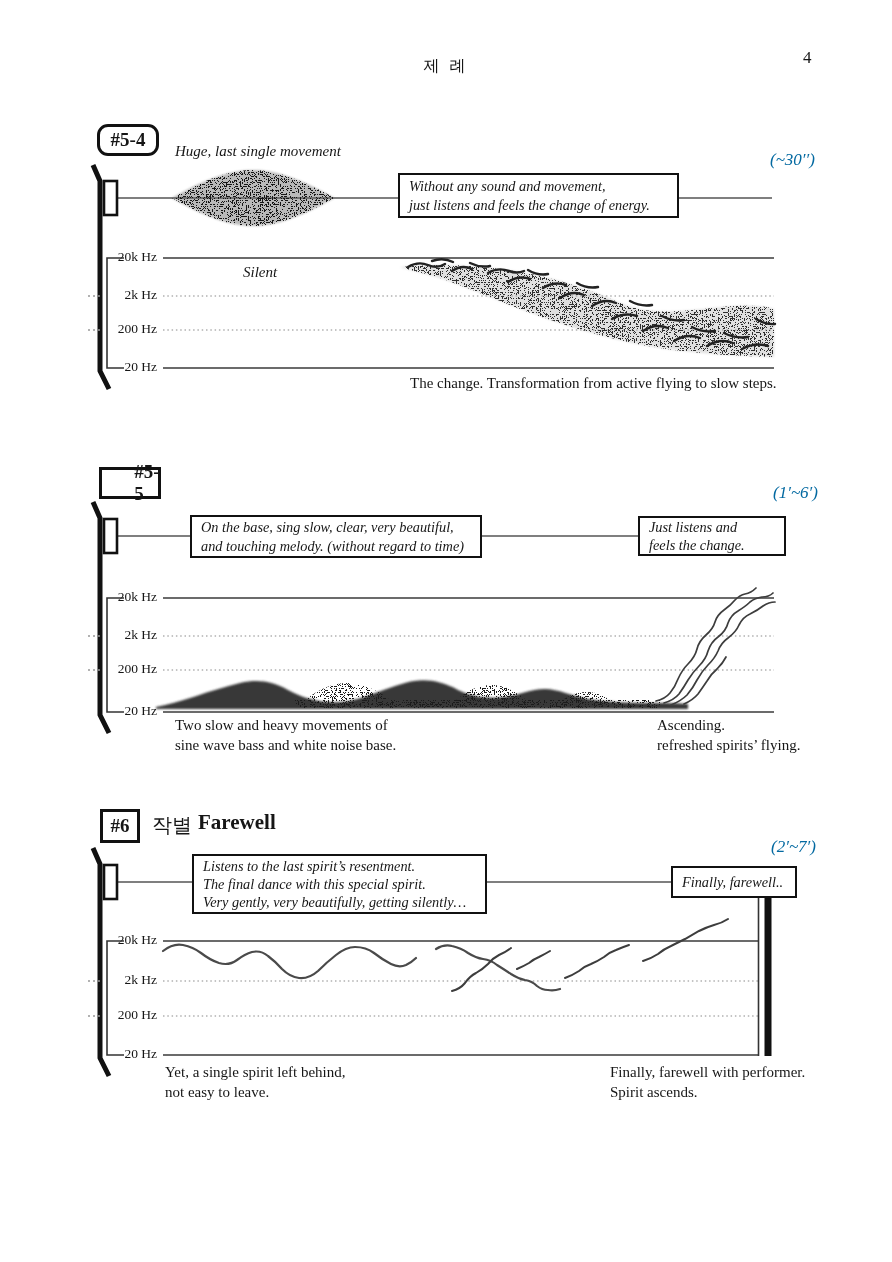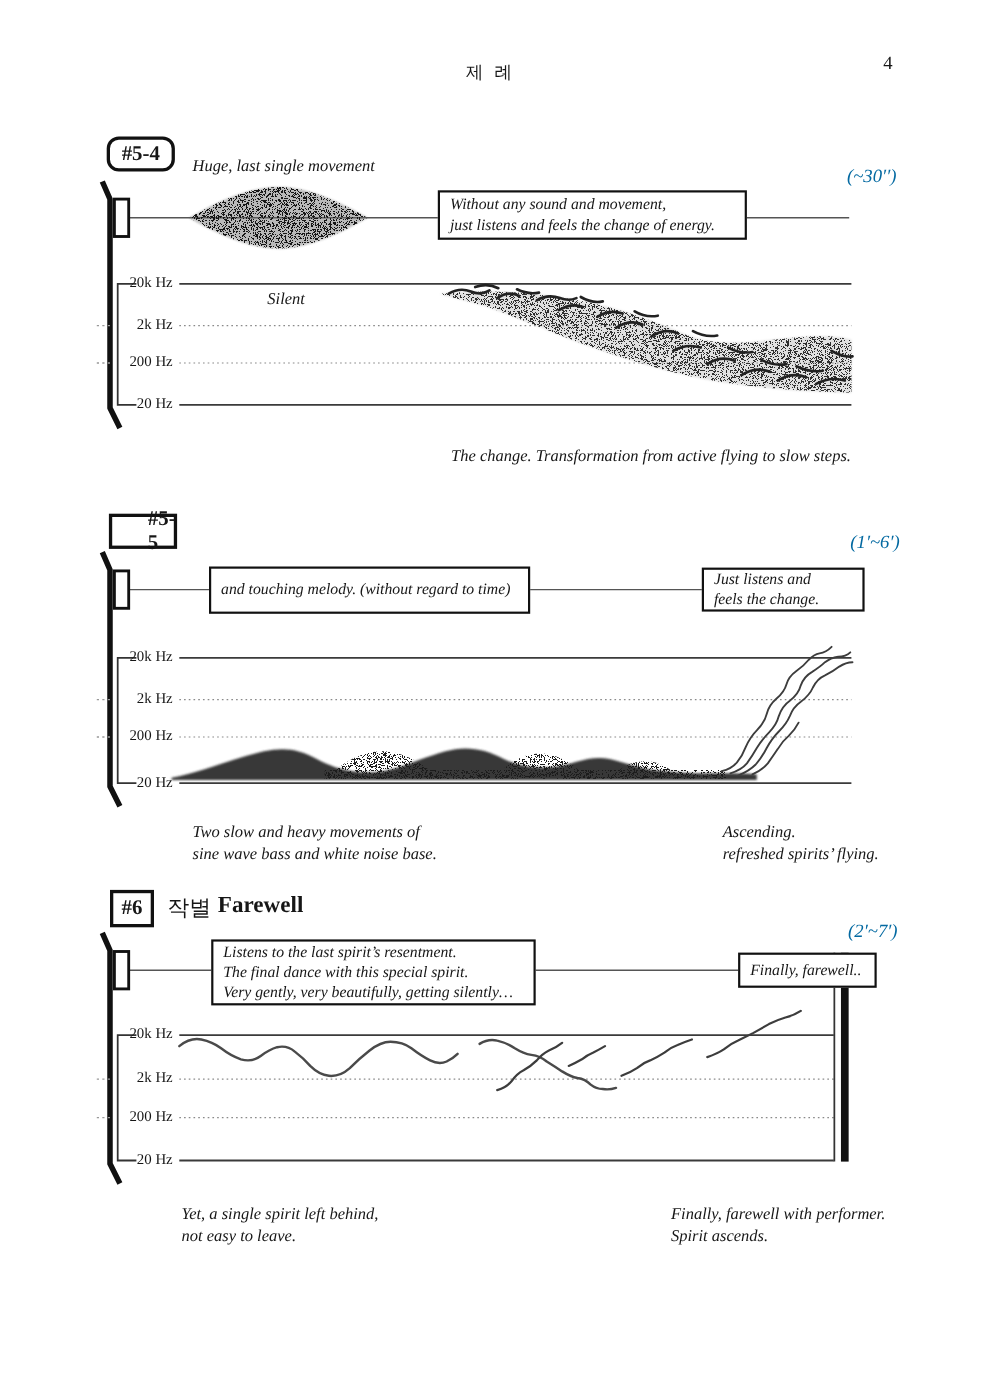--- a/index.html
+++ b/index.html
@@ -18,21 +18,21 @@
   }
   .heading-italic { position:absolute; font-style:italic; font-size:15px; white-space:nowrap; }
   .duration { position:absolute; font-style:italic; font-size:17px; color:#0369a1; white-space:nowrap; }
   .inst-box {
     position:absolute; border:2.5px solid #111; background:#fff; box-sizing:border-box;
     display:flex; flex-direction:column; justify-content:center;
     padding:2px 9px; font-style:italic; font-size:14.3px; line-height:1.28; white-space:nowrap;
   }
   .freq-label { position:absolute; left:97px; width:60px; text-align:right; font-size:13.5px; white-space:nowrap; }
   .annotation { position:absolute; font-style:italic; font-size:15px; white-space:nowrap; }
-  .caption { position:absolute; font-style:italic; font-size:15px; line-height:1.32; white-space:nowrap;margin-top:32px; }
+  .caption { position:absolute; font-size:15px; line-height:1.32; white-space:nowrap; }
   .sec-title-ko { position:absolute; font-size:20px; white-space:nowrap; }
   .sec-title-en { position:absolute; font-size:21px; font-weight:bold; white-space:nowrap; }
 </style>
 </head>
 <body>
 
 <div class="page">
 
   <svg class="gfx" width="892" height="1262" viewBox="0 0 892 1262">
     <defs>
@@ -122,20 +122,21 @@
   <div class="freq-label" style="top:249px;">20k Hz</div>
   <div class="freq-label" style="top:287px;">2k Hz</div>
   <div class="freq-label" style="top:321px;">200 Hz</div>
   <div class="freq-label" style="top:359px;">20 Hz</div>
   <div class="annotation" style="left:243px;top:264px;">Silent</div>
   <div class="caption" style="left:410px;top:374px;">The change. Transformation from active flying to slow steps.</div>
 
   <div class="num-box" style="left:99px;top:467px;width:62px;height:32px;padding-left:34px;">#5-5</div>
   <div class="duration" style="left:773px;top:483px;">(1′~6′)</div>
   <div class="inst-box" style="left:190px;top:515px;width:292px;height:43px;">
+    <span>On the base, sing slow, clear, very beautiful,</span>
     <span>and touching melody. (without regard to time)</span>
   </div>
   <div class="inst-box" style="left:638px;top:516px;width:148px;height:40px;">
     <span>Just listens and</span>
     <span>feels the change.</span>
   </div>
   <div class="freq-label" style="top:589px;">20k Hz</div>
   <div class="freq-label" style="top:627px;">2k Hz</div>
   <div class="freq-label" style="top:661px;">200 Hz</div>
   <div class="freq-label" style="top:703px;">20 Hz</div>

